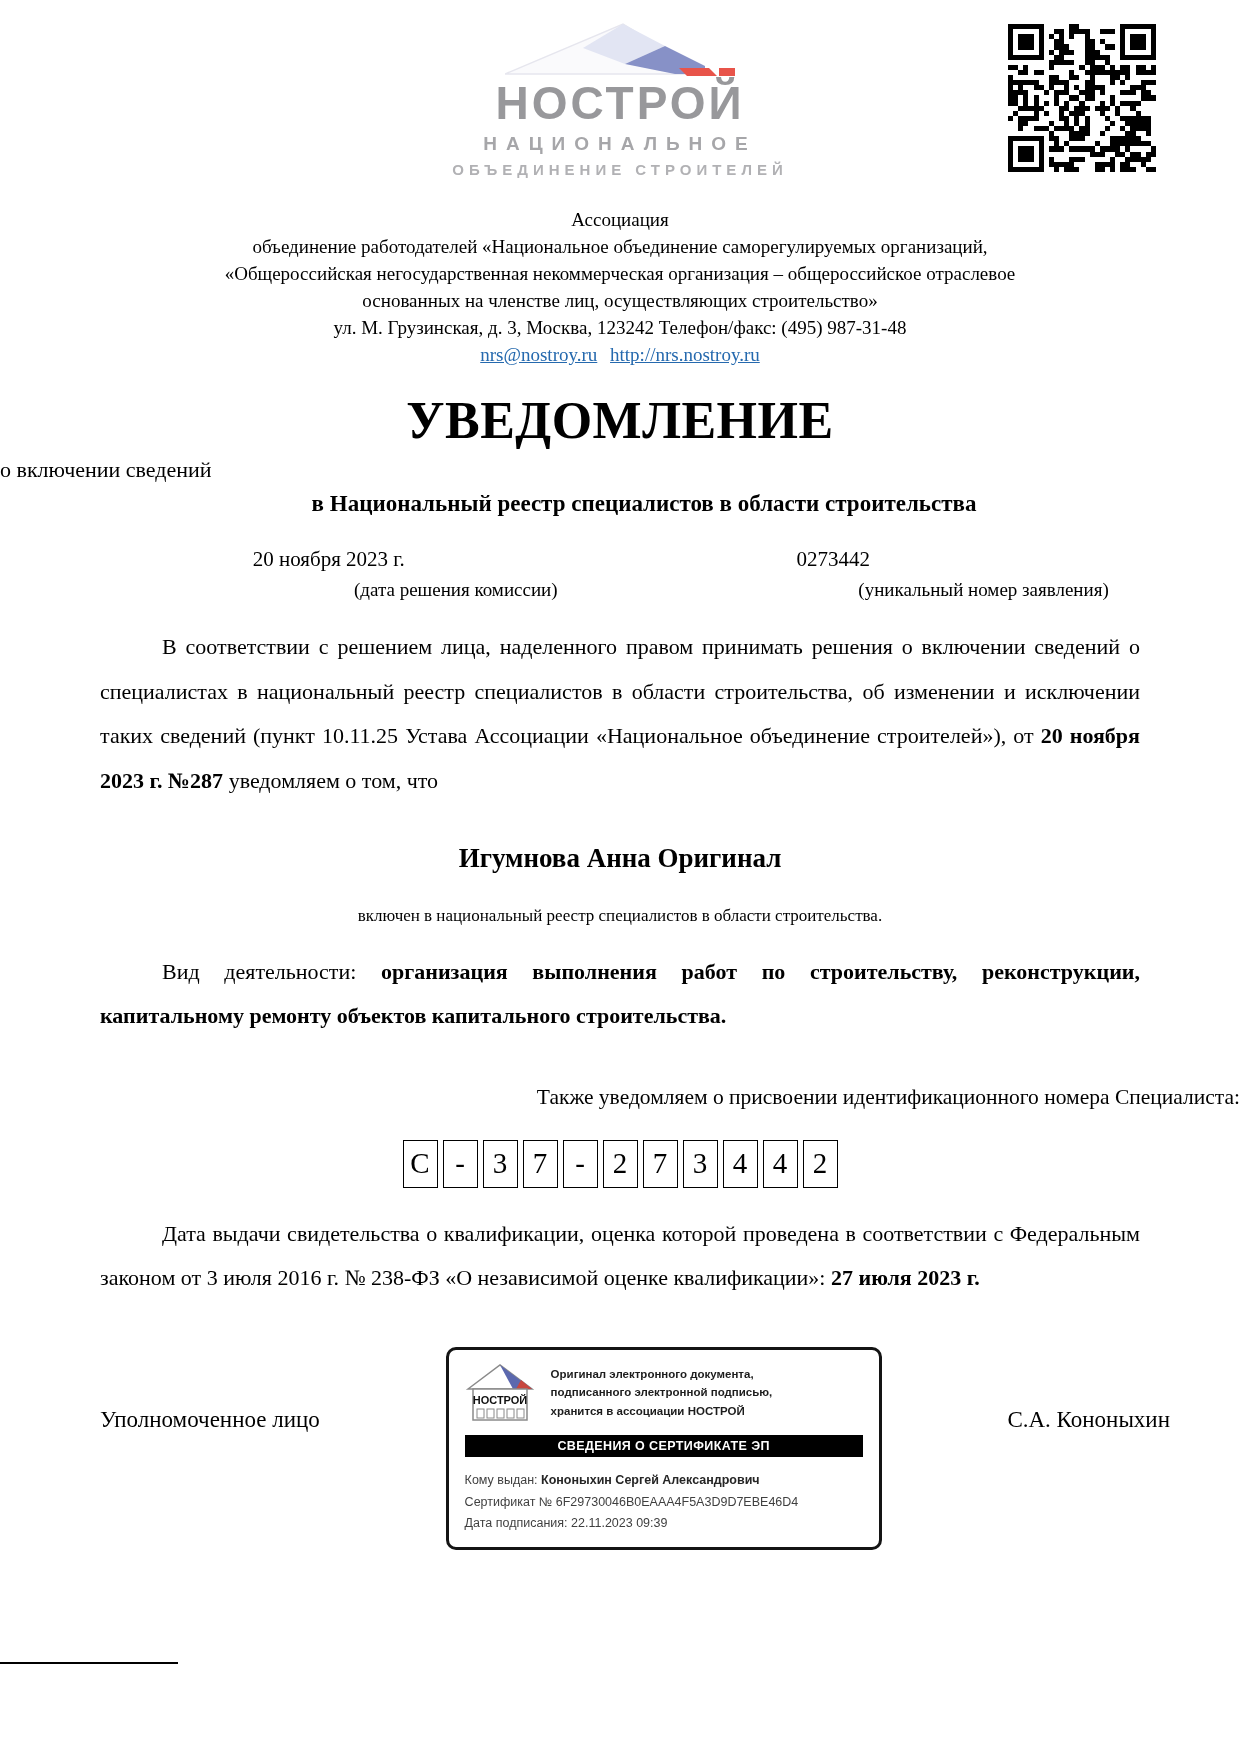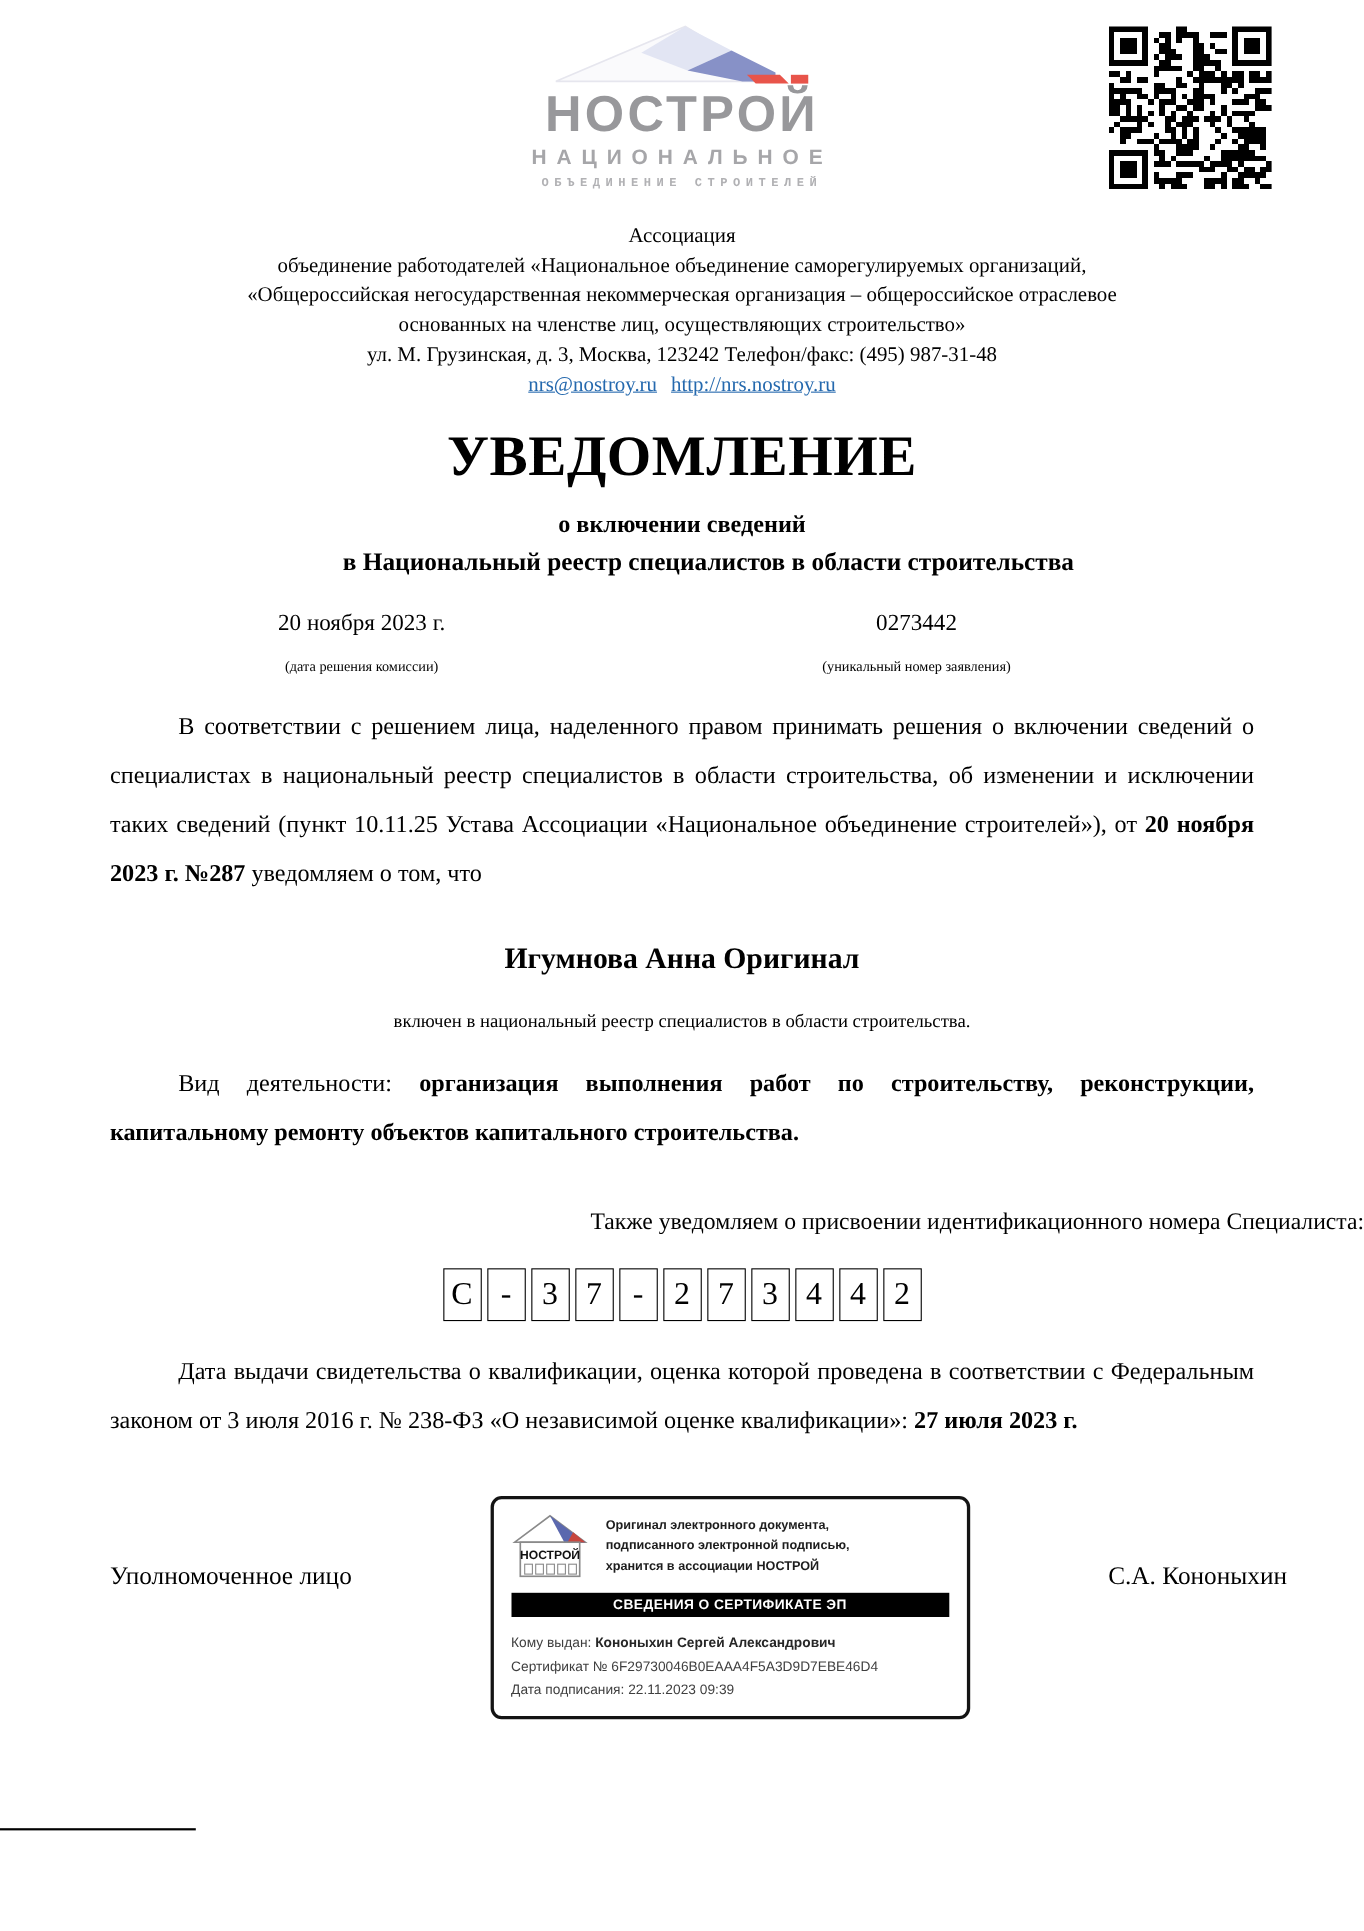--- a/index.html
+++ b/index.html
@@ -12,40 +12,40 @@
   .logo-roof { display:block; margin:0 auto; }
   .logo-brand {
     font-family:"Liberation Sans", sans-serif; font-weight:bold; font-size:46px;
     color:#98989b; letter-spacing:3px; line-height:1; margin-top:2px;
   }
   .logo-sub1 {
     font-family:"Liberation Sans", sans-serif; font-weight:bold; font-size:19px;
     color:#a6a6a9; letter-spacing:9px; margin-top:7px;
   }
   .logo-sub2 {
-    font-family:Liberation Mono, monospace; font-weight:bold; font-size:11px;
+    font-family:Liberation Sans, sans-serif; font-weight:bold; font-size:15px;
     color:#b1b1b4; letter-spacing:5px; margin-top:6px;
   }
   
   .qr { position:absolute; top:24px; left:1008px; width:148px; height:148px; }
   .qr svg { shape-rendering:crispEdges; }
   
   .assoc-header { text-align:center; font-size:19px; line-height:27px; margin-top:28px; }
   .assoc-links a { color:#2569ae; text-decoration:underline; }
   .assoc-links a + a { margin-left:8px; }
   
   .doc-title { text-align:center; font-size:52px; font-weight:bold; margin:24px 0 0; letter-spacing:0.5px; line-height:1.1; }
-  .title-sub1 { text-align:center; font-weight:bold; font-size:22px; margin-top:20px; }
+  .title-sub1 { font-weight:normal; font-size:22px; margin-top:8px; }
   .title-sub2 { text-align:center; font-weight:bold; font-size:23px; margin-top:8px;padding-left:48px; }
   
   .decision-row { display:flex; margin:30px 100px 0; }
   .dec-col-left  { width:44%; text-align:center; }
   .dec-col-right { width:53%; text-align:center; }
   .dec-val { font-size:21px; }
-  .dec-cap { font-size:13px; margin-top:19px; }
+  .dec-cap { font-size:19px; margin-top:7px;text-align:right; }
   
   .body-par {
     margin:24px 100px 0; font-size:22px; line-height:2.02;
     text-align:justify; text-indent:62px;
   }
   .spec-name { text-align:center; font-size:27px; font-weight:bold; margin-top:40px; }
   .included-line { text-align:center; font-size:17px; margin-top:32px; }
   .id-intro { text-align:right; font-size:21.5px; margin-top:46px; }
   
   .id-table { display:flex; justify-content:center; gap:5px; margin-top:30px; }

